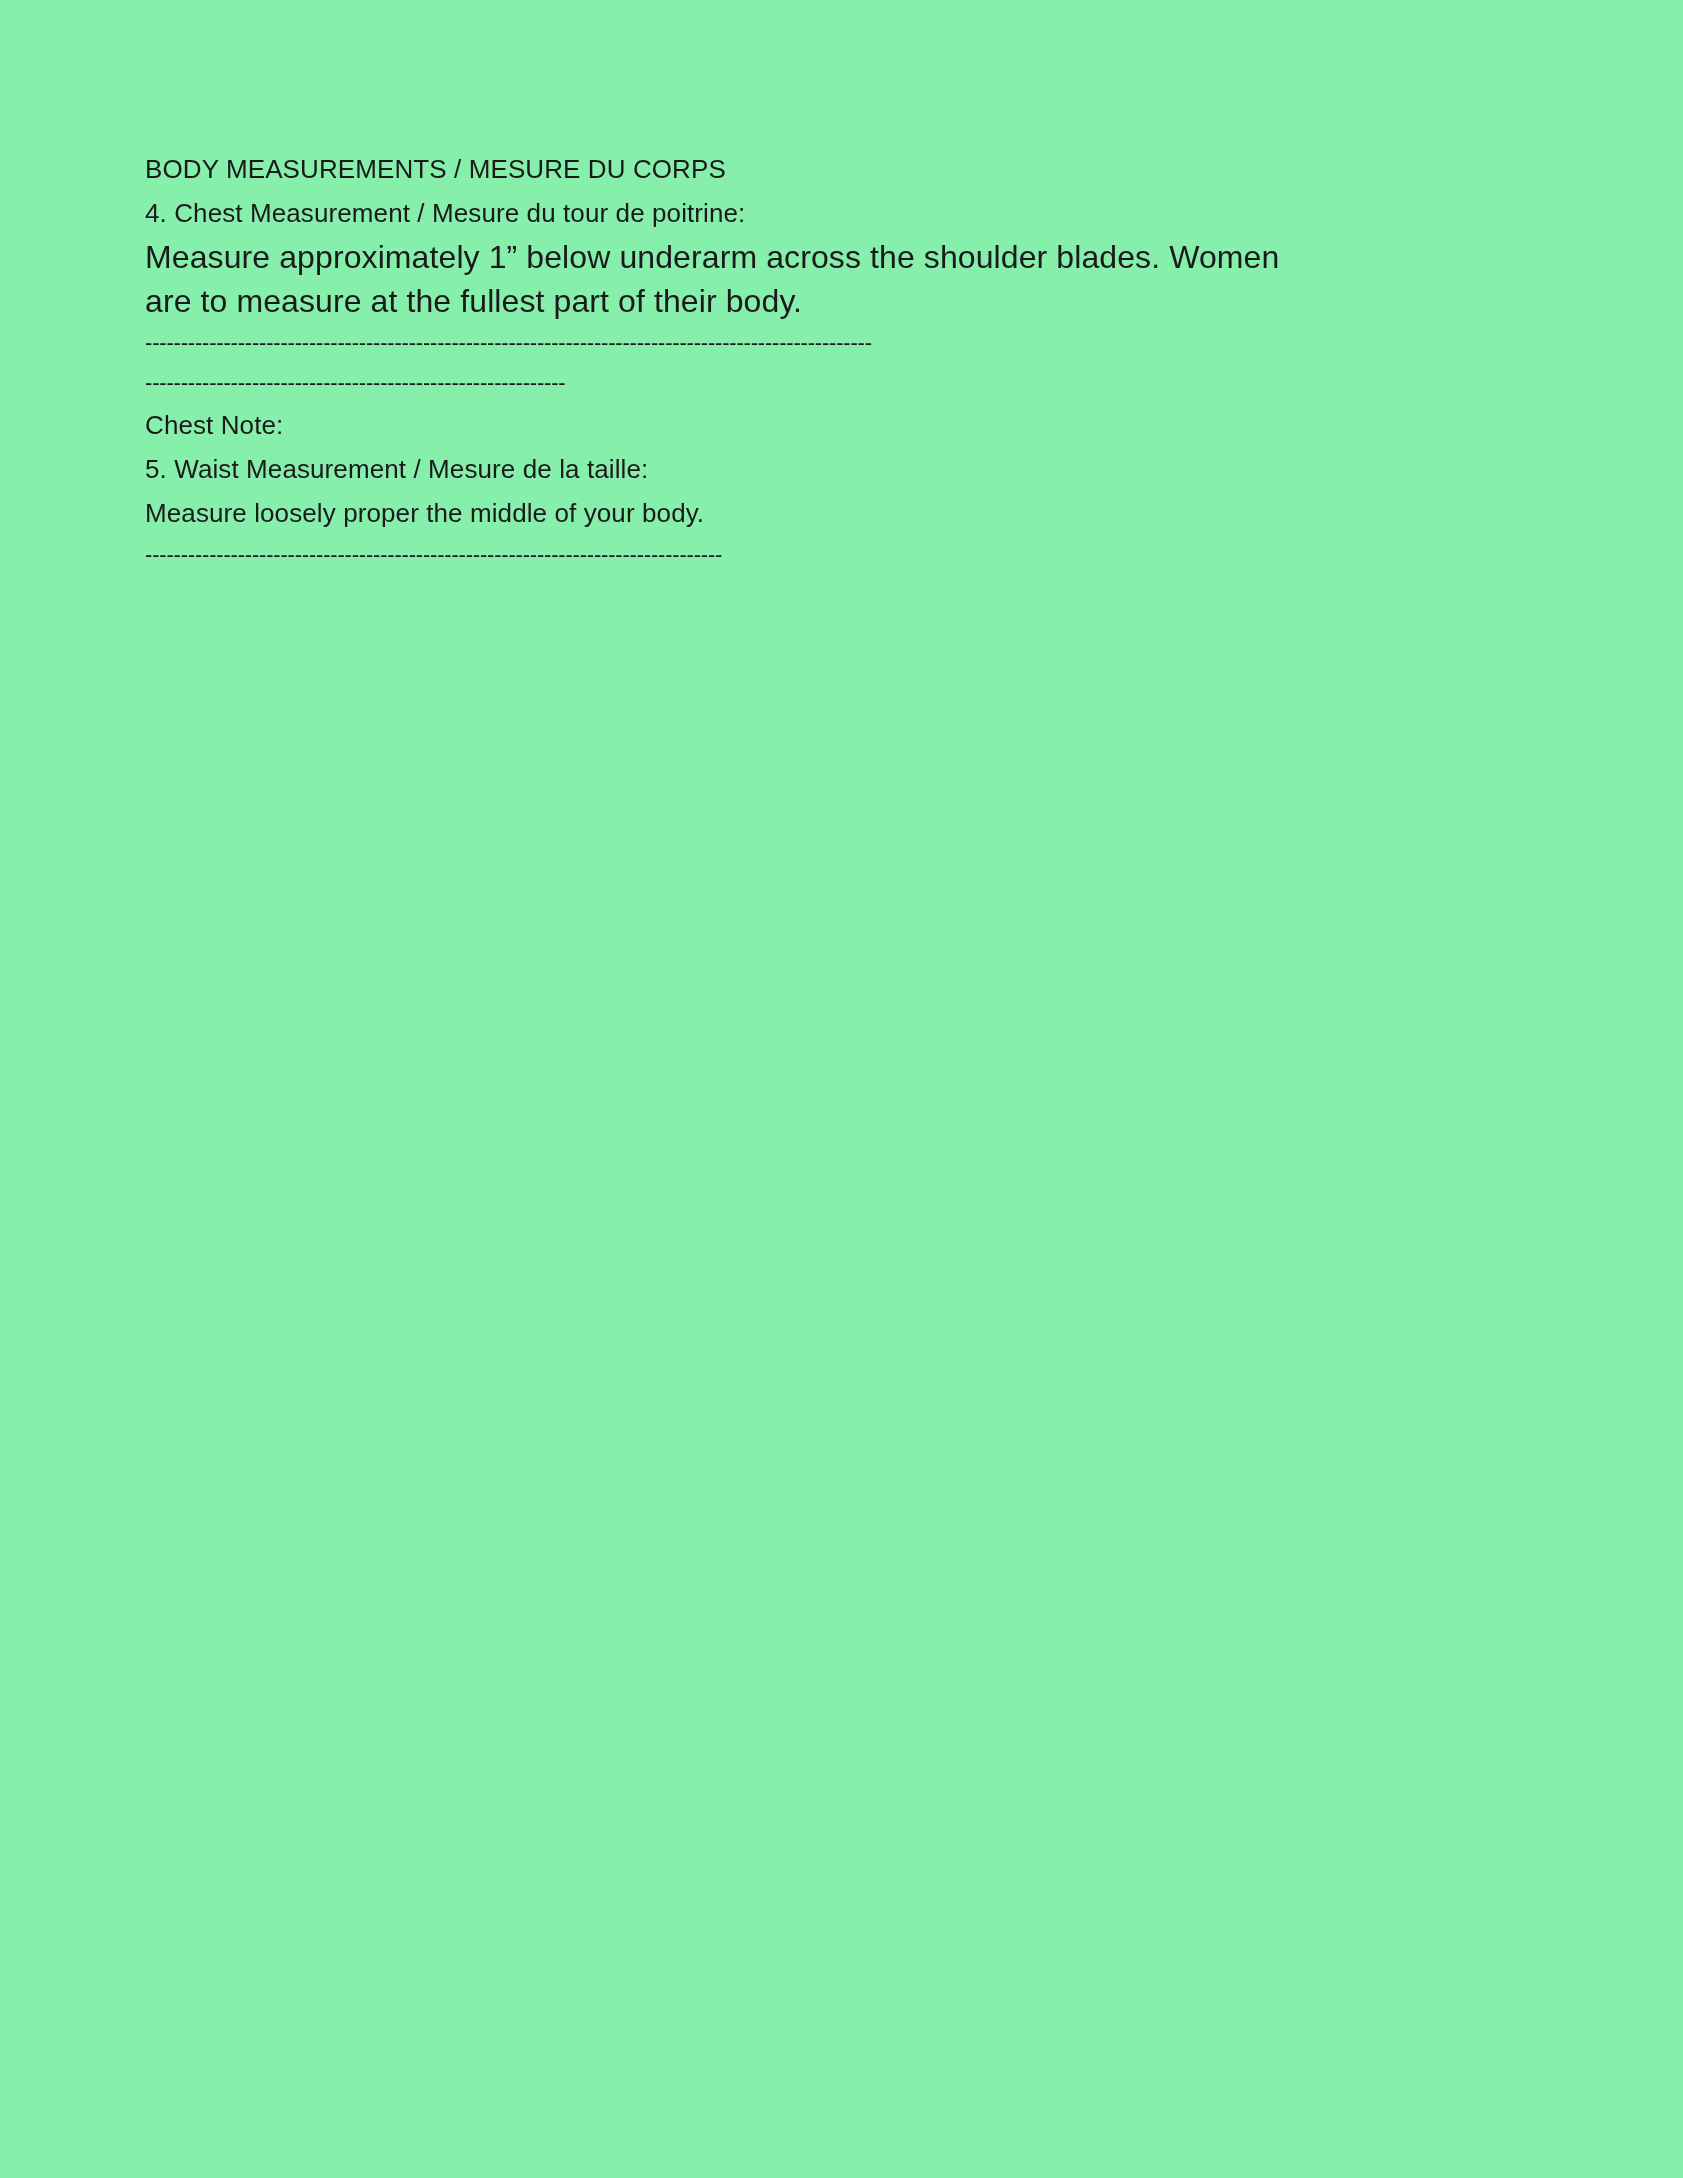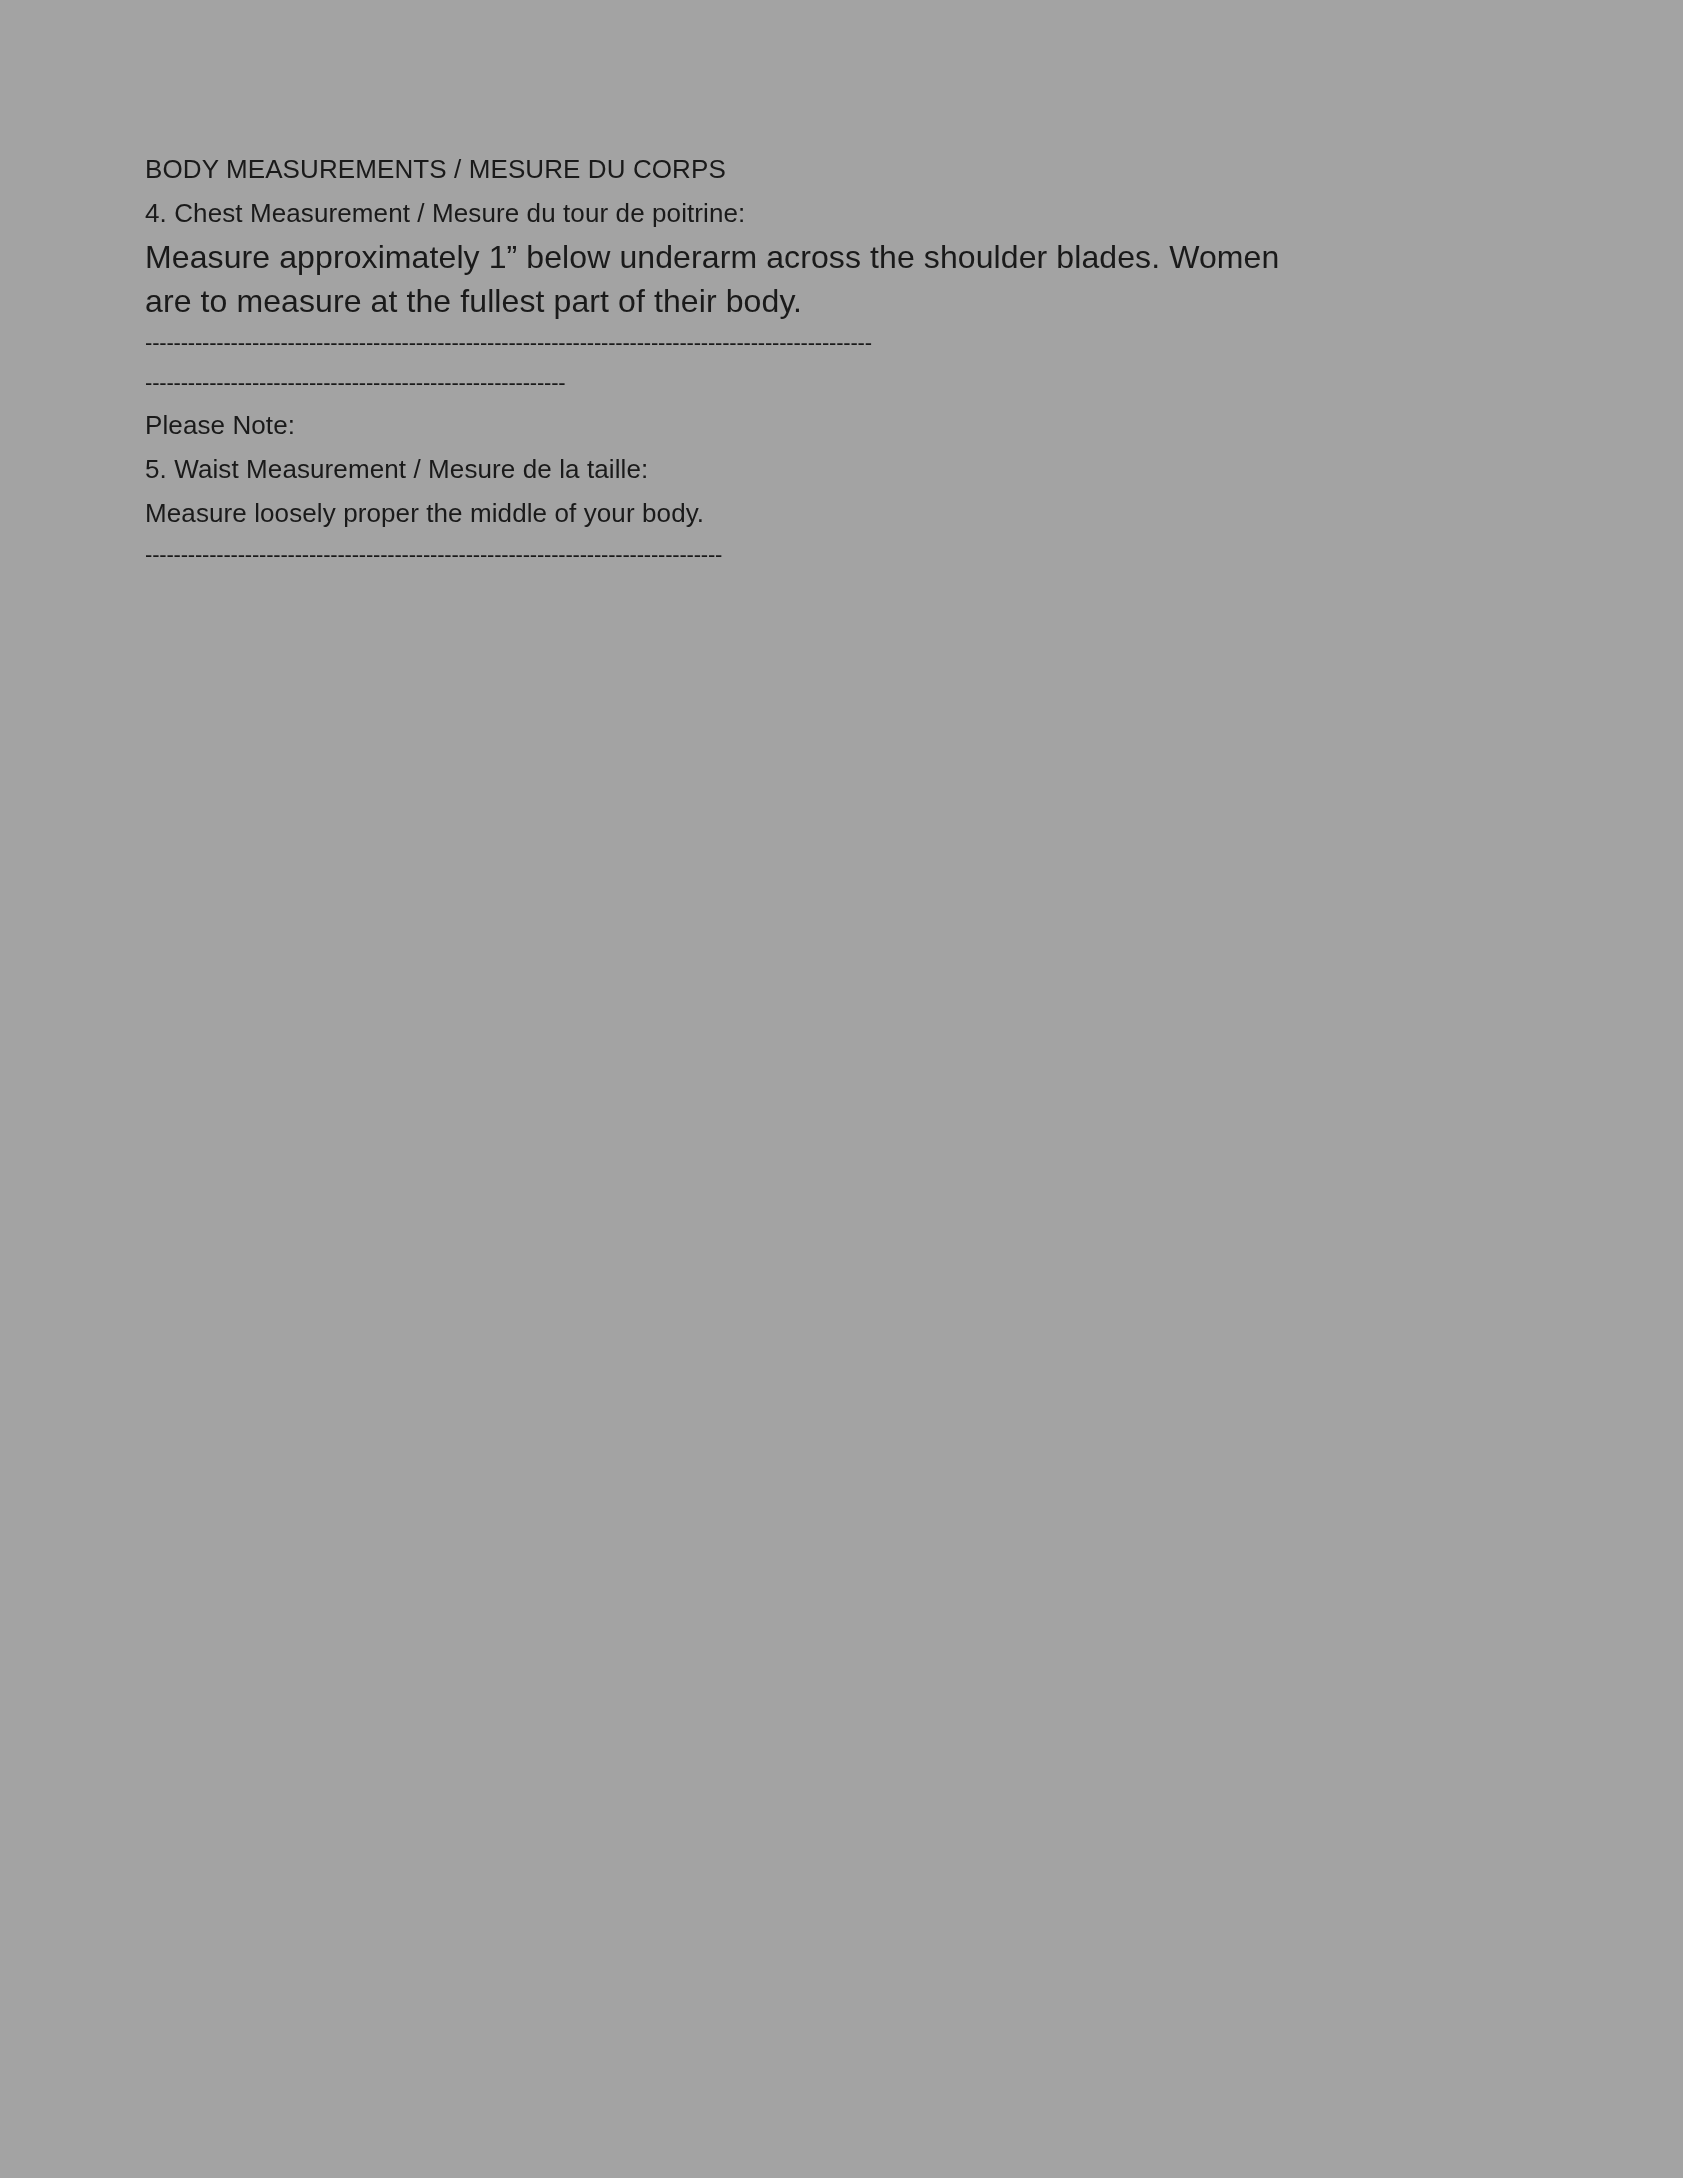--- a/index.html
+++ b/index.html
@@ -11,21 +11,21 @@
     width: 1683px;
     height: 2178px;
     font-family: "Liberation Sans", sans-serif;
     color: #000000;
     -webkit-font-smoothing: antialiased;
   }
   .page {
     position: relative;
     width: 1683px;
     height: 2178px;
-    background: #a3a3a3;
+    background: #86efac;
     box-sizing: border-box;
   }
   .doc-body {
     position: absolute;
     left: 145px;
     top: 147px;
     width: 1188px;
   }
   .line {
     font-size: 26px;
@@ -64,21 +64,21 @@
 
     <div class="line block">4. Chest Measurement / Mesure du tour de poitrine:</div>
 
     <div class="para block">Measure approximately 1” below underarm across the shoulder blades. Women are to measure at the fullest part of their body.</div>
 
     <div class="rule block">------------------------------------------------------------------------------------------------------</div>
 
 
     <div class="rule block">-----------------------------------------------------------</div>
 
-    <div class="line block">Please Note:</div>
+    <div class="line block">Chest Note:</div>
 
     <div class="line block">5. Waist Measurement / Mesure de la taille:</div>
 
     <div class="line block">Measure loosely proper the middle of your body.</div>
 
     <div class="rule block">---------------------------------------------------------------------------------</div>
 
   </div>
 </div>
 

